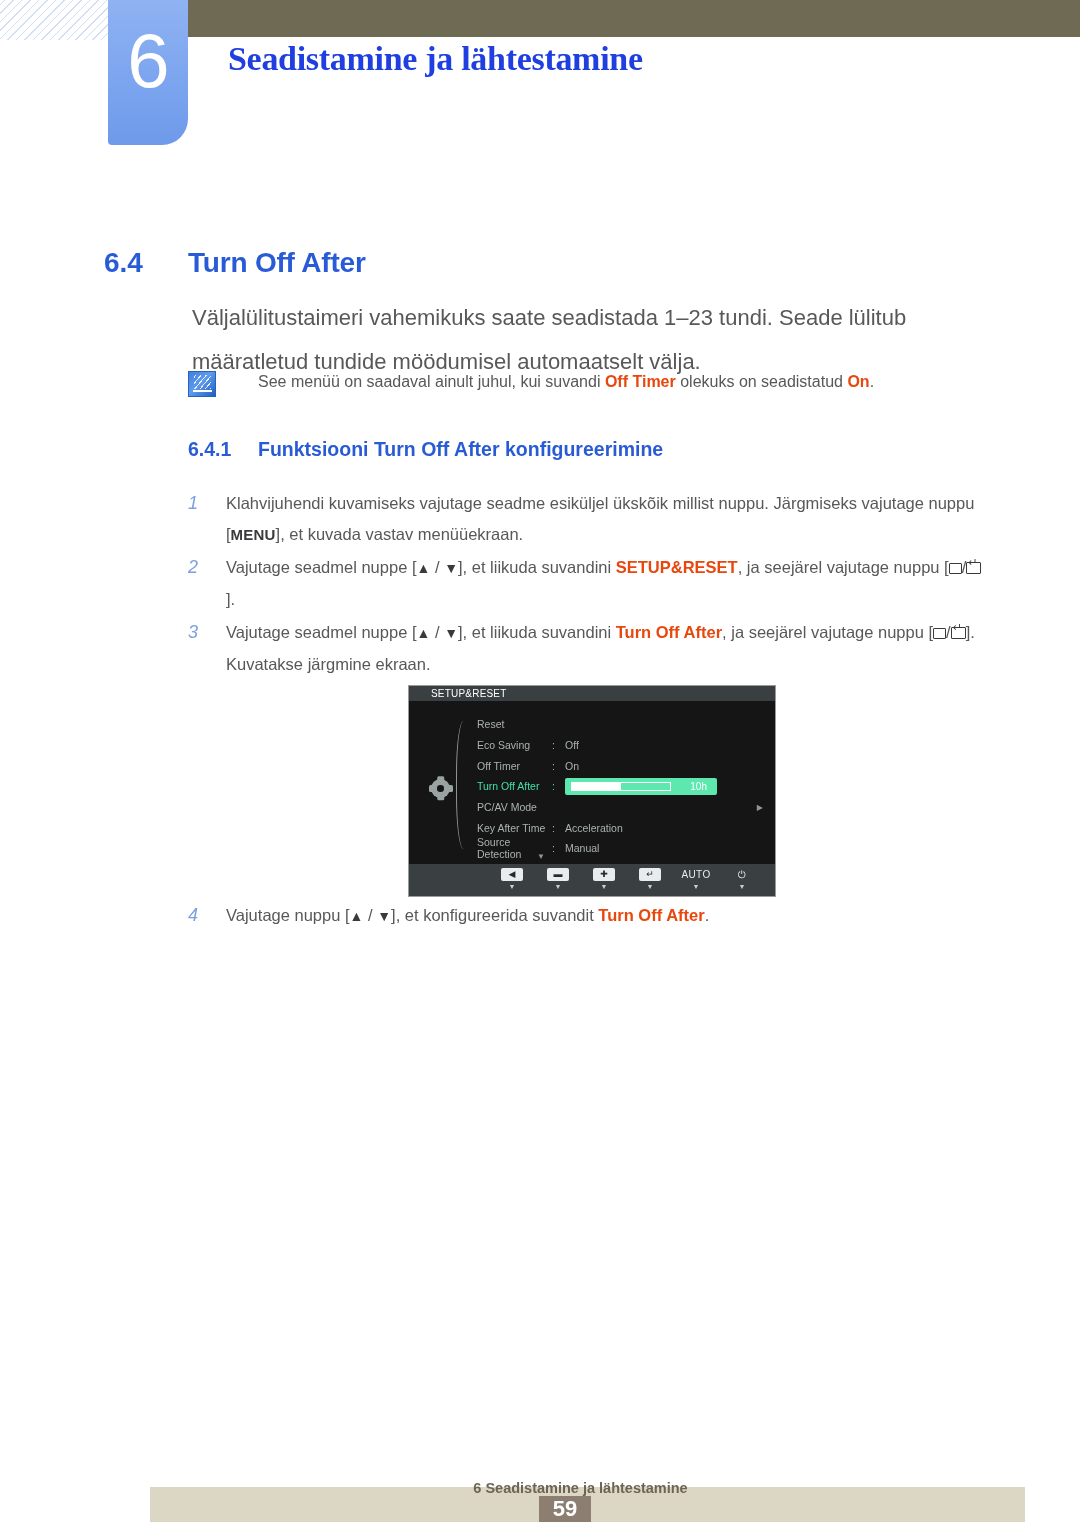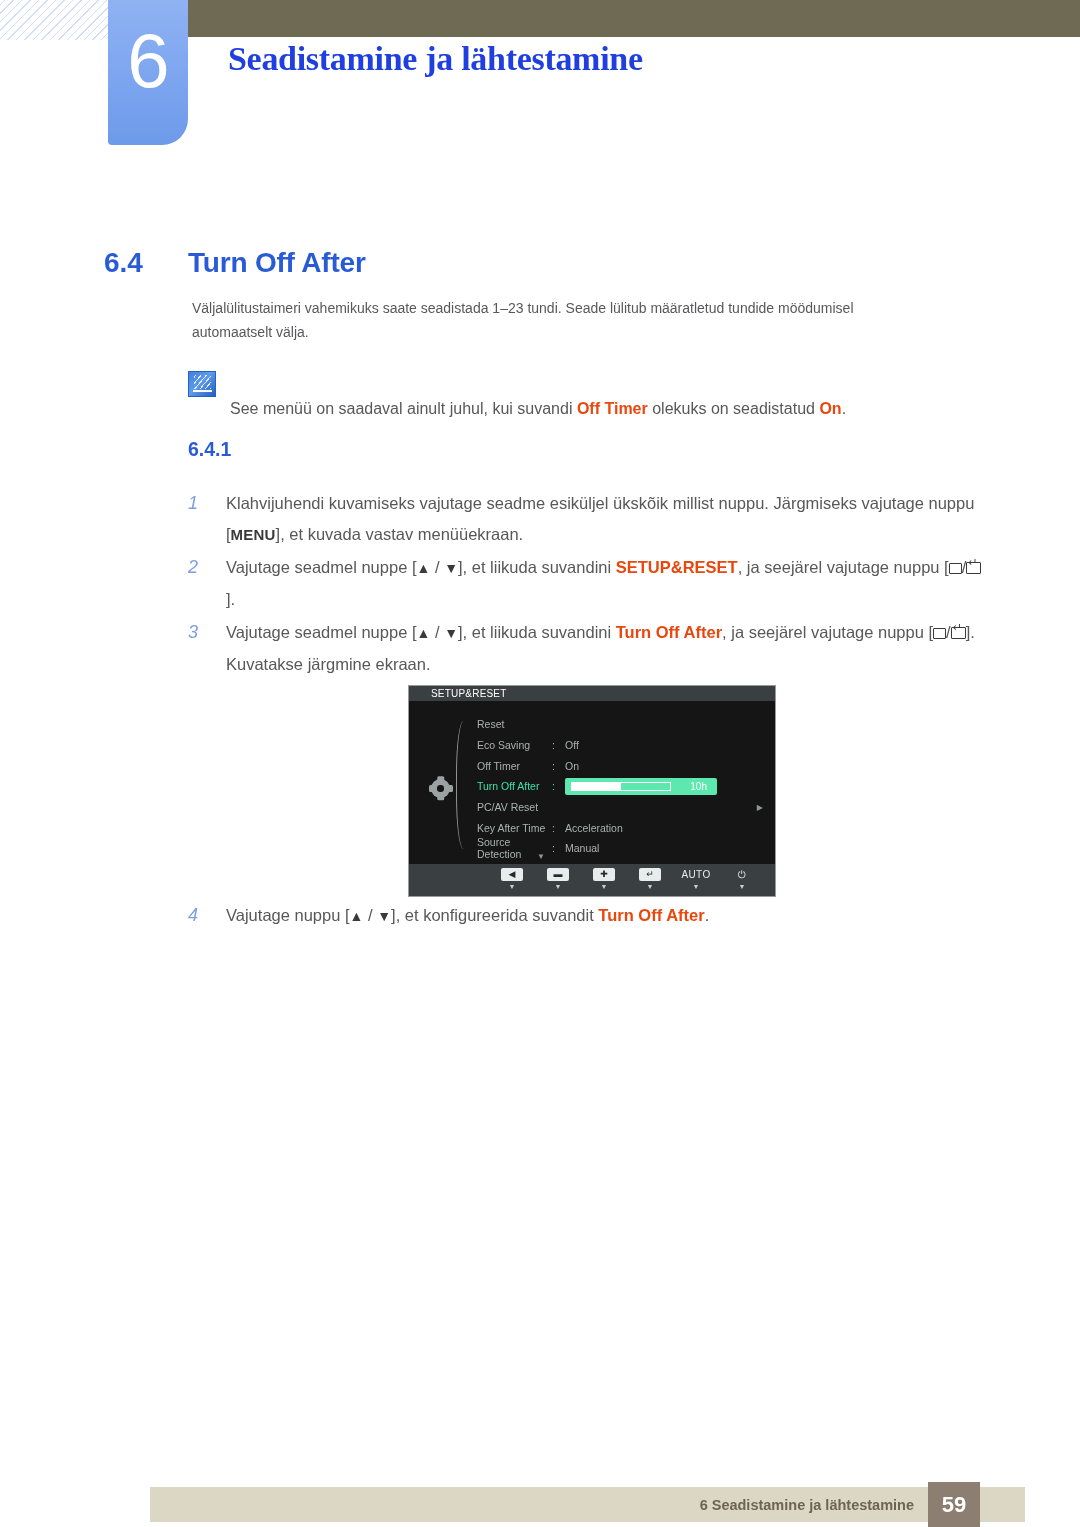--- a/index.html
+++ b/index.html
@@ -73,34 +73,33 @@
     font-size: 28px;
   }
   .sec-num { width: 84px; margin-top: 32px; }
   .sec-title { letter-spacing: -.2px; }
 
   
   .body-para {
     position: absolute;
     left: 192px;
     width: 740px;
-    font-size: 14px;
-    line-height: 24px;
+    font-size: 22px;
+    line-height: 44px;
     color: #58585a;
   }
   #para1 { top: 296px; }
 
   
   .note {
     position: absolute;
     left: 188px; top: 370px;
     width: 760px;
     display: flex;
     align-items: flex-start;
-    flex-direction: column;
   }
   .note-icon {
     width: 28px; height: 26px;
     flex: 0 0 auto;
     margin-top: 1px;
     position: relative;
     background: linear-gradient(135deg, #3f7fe0 0%, #5f9bee 45%, #1f5fc0 100%);
     border: 1px solid #2a63b5;
     box-sizing: border-box;
   }
@@ -360,20 +359,21 @@
 
   
   .footer-bar {
     position: absolute;
     left: 150px; top: 1487px;
     width: 875px; height: 35px;
     background: #dcd7c5;
     display: flex;
     align-items: center;
     justify-content: flex-end;
+    flex-direction: column;
   }
   .footer-text {
     font-size: 14.5px;
     color: #6d6453;
     font-weight: bold;
     padding-right: 14px;
   }
   .footer-page {
     width: 52px; height: 46px;
     background: #8c7f72;
@@ -405,20 +405,21 @@
 
 <div class="note">
   <span class="note-icon"></span>
   <span class="note-text">
     <span>See menüü on saadaval ainult juhul, kui suvandi </span><span class="hl-orange">Off Timer</span><span> olekuks on seadistatud </span><span class="hl-orange">On</span><span>.</span>
   </span>
 </div>
 
 <div class="subsec">
   <span class="subsec-num">6.4.1</span>
+  <span>Funktsiooni Turn Off After konfigureerimine</span>
 </div>
 
 <div class="steps" id="steps-container">
     <div class="step">
       <span class="step-num">1</span>
       <span class="step-text"><span>Klahvijuhendi kuvamiseks vajutage seadme esiküljel ükskõik millist nuppu. Järgmiseks vajutage nuppu [</span><span class="key">MENU</span><span>], et kuvada vastav menüüekraan.</span></span>
     </div>
     <div class="step">
       <span class="step-num">2</span>
       <span class="step-text"><span>Vajutage seadmel nuppe [</span><span class="glyph">▲</span><span> / </span><span class="glyph">▼</span><span>], et liikuda suvandini </span><span class="hl-orange">SETUP&amp;RESET</span><span>, ja seejärel vajutage nuppu [</span><span class="boxglyph"></span><span>/</span><span class="entryglyph"></span><span>].</span></span>
@@ -458,21 +459,21 @@
           <span class="lbl">Turn Off After</span>
           <span class="colon">:</span>
           <span class="osd-slider-wrap">
             <span class="osd-track">
               <span class="osd-fill" style="display: block; width: 50%;"></span>
             </span>
             <span class="osd-slider-val">10h</span>
           </span>
         </div>
         <div class="osd-row">
-          <span class="lbl">PC/AV Reset</span>
+          <span class="lbl">PC/AV Mode</span>
           <span class="colon"></span>
           <span class="osd-arrow-right">▶</span>
         </div>
         <div class="osd-row">
           <span class="lbl">Key After Time</span>
           <span class="colon">:</span>
           <span class="val">Acceleration</span>
         </div>
         <div class="osd-row">
           <span class="lbl">Source Detection</span>

